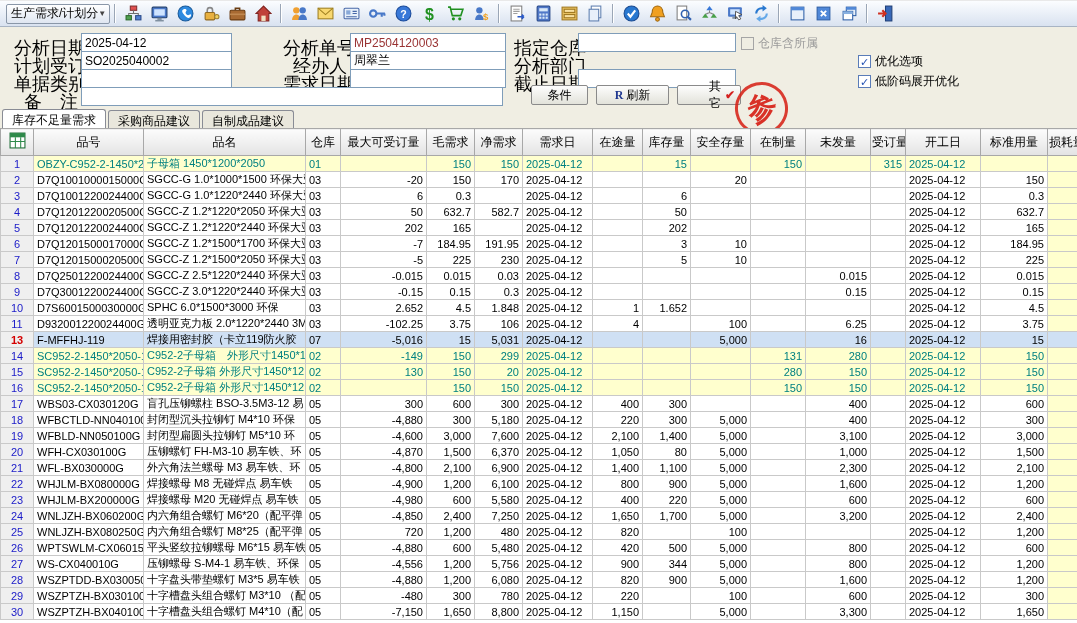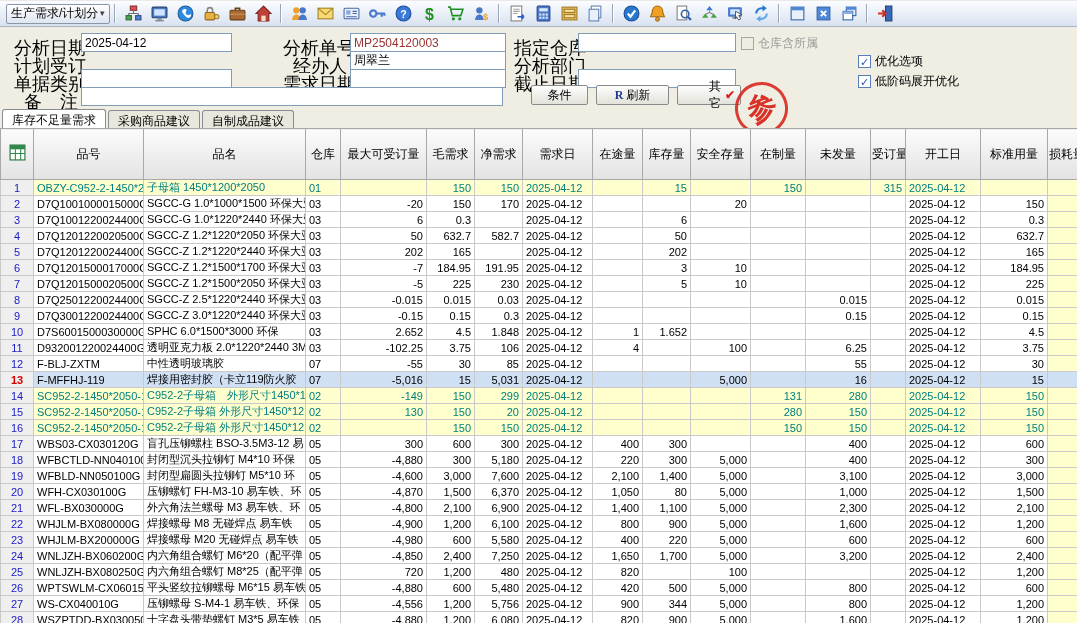--- a/index.html
+++ b/index.html
@@ -45,21 +45,21 @@
   #tabs{position:absolute;left:2px;top:110px;height:18px;display:flex;align-items:flex-end;}
   .tab{height:18px;padding:2px 9px 0 9px;font-size:12px;box-sizing:border-box;
     border:1px solid #898c95;border-bottom:none;background:#e9e7dc;margin-right:2px;
     border-radius:3px 3px 0 0;white-space:nowrap;}
   .tab.active{background:#ffffff;position:relative;z-index:3;height:19px;}
 
   
   #gridwrap{position:absolute;left:0;top:128px;width:1077px;height:495px;background:#fff;overflow:hidden;}
   #grid-table{border-collapse:collapse;table-layout:fixed;width:1077px;}
   #grid-table th{background:linear-gradient(#fcfcfc,#e3e3e3);border:1px solid #a8a8a8;
-    font-size:12px;font-weight:normal;color:#000;height:26px;padding:12px 1px;overflow:hidden;
+    font-size:12px;font-weight:normal;color:#000;height:26px;padding:0 1px;overflow:hidden;
     white-space:nowrap;text-align:center;}
   #grid-table td{border:1px solid #c9c9c9;font-size:11px;height:13px;padding:0 3px;
     overflow:hidden;white-space:nowrap;color:#000;background:#fff;}
   #grid-table tr.body-row{height:14.6px;}
   #grid-table td.rn{background:#efefef;color:#1built0;}
   #grid-table td.rn{background:#efefef;color:#1a1ac8;text-align:center;padding:0;}
   #grid-table tr.row-yellow td{background:#ffffce;color:#008080;}
   #grid-table tr.row-selected td{background:#cfe0f4;color:#000;}
   #grid-table tr.row-yellow td.rn{background:#efefef;color:#1a1ac8;}
   #grid-table tr.row-selected td.rn{background:#efefef;color:#d40000;font-weight:bold;}
@@ -290,20 +290,21 @@
     <div class="flabel" style="left:283px;top:9px;width:64px;">分析单号</div>
     <input class="finput maroon" style="left: 350px; top: 6px; width: 148px;" readonly="" value="MP2504120003">
     <div class="flabel" style="left:514px;top:9px;width:60px;">指定仓库</div>
     <input class="finput" style="left: 578px; top: 6px; width: 150px;" readonly="" value="">
     <span class="cb dis" style="left:741px;top:8px;">
       <span class="cb-box"></span>
       <span class="cb-label">仓库含所属</span>
     </span>
 
     <div class="flabel" style="left:14px;top:27px;width:64px;">计划受订</div>
+    <input class="finput" style="left: 81px; top: 24px; width: 143px;" readonly="" value="SO2025040002">
     <div class="flabel" style="left:283px;top:27px;width:64px;">经办人</div>
     <input class="finput" style="left: 350px; top: 24px; width: 148px;" readonly="" value="周翠兰">
     <div class="flabel" style="left:514px;top:27px;width:60px;">分析部门</div>
     <span class="cb" style="left:858px;top:26px;">
       <span class="cb-box">✓</span>
       <span class="cb-label">优化选项</span>
     </span>
 
     <div class="flabel" style="left:14px;top:45px;width:64px;">单据类别</div>
     <input class="finput" style="left: 81px; top: 42px; width: 143px;" readonly="" value="">
@@ -591,39 +592,20 @@
             <td class="ar">4</td>
             <td class="ar"></td>
             <td class="ar">100</td>
             <td class="ar"></td>
             <td class="ar">6.25</td>
             <td class="ar"></td>
             <td class="al">2025-04-12</td>
             <td class="ar">3.75</td>
             <td class="al"></td>
           </tr>
-          <tr class="body-row ">
-            <td class="rn">12</td>
-            <td class="al">F-BLJ-ZXTM</td>
-            <td class="al">中性透明玻璃胶</td>
-            <td class="al">07</td>
-            <td class="ar">-55</td>
-            <td class="ar">30</td>
-            <td class="ar">85</td>
-            <td class="al">2025-04-12</td>
-            <td class="ar"></td>
-            <td class="ar"></td>
-            <td class="ar"></td>
-            <td class="ar"></td>
-            <td class="ar">55</td>
-            <td class="ar"></td>
-            <td class="al">2025-04-12</td>
-            <td class="ar">30</td>
-            <td class="al"></td>
-          </tr>
           <tr class="body-row row-selected">
             <td class="rn">13</td>
             <td class="al">F-MFFHJ-119</td>
             <td class="al">焊接用密封胶（卡立119防火胶</td>
             <td class="al">07</td>
             <td class="ar">-5,016</td>
             <td class="ar">15</td>
             <td class="ar">5,031</td>
             <td class="al">2025-04-12</td>
             <td class="ar"></td>

